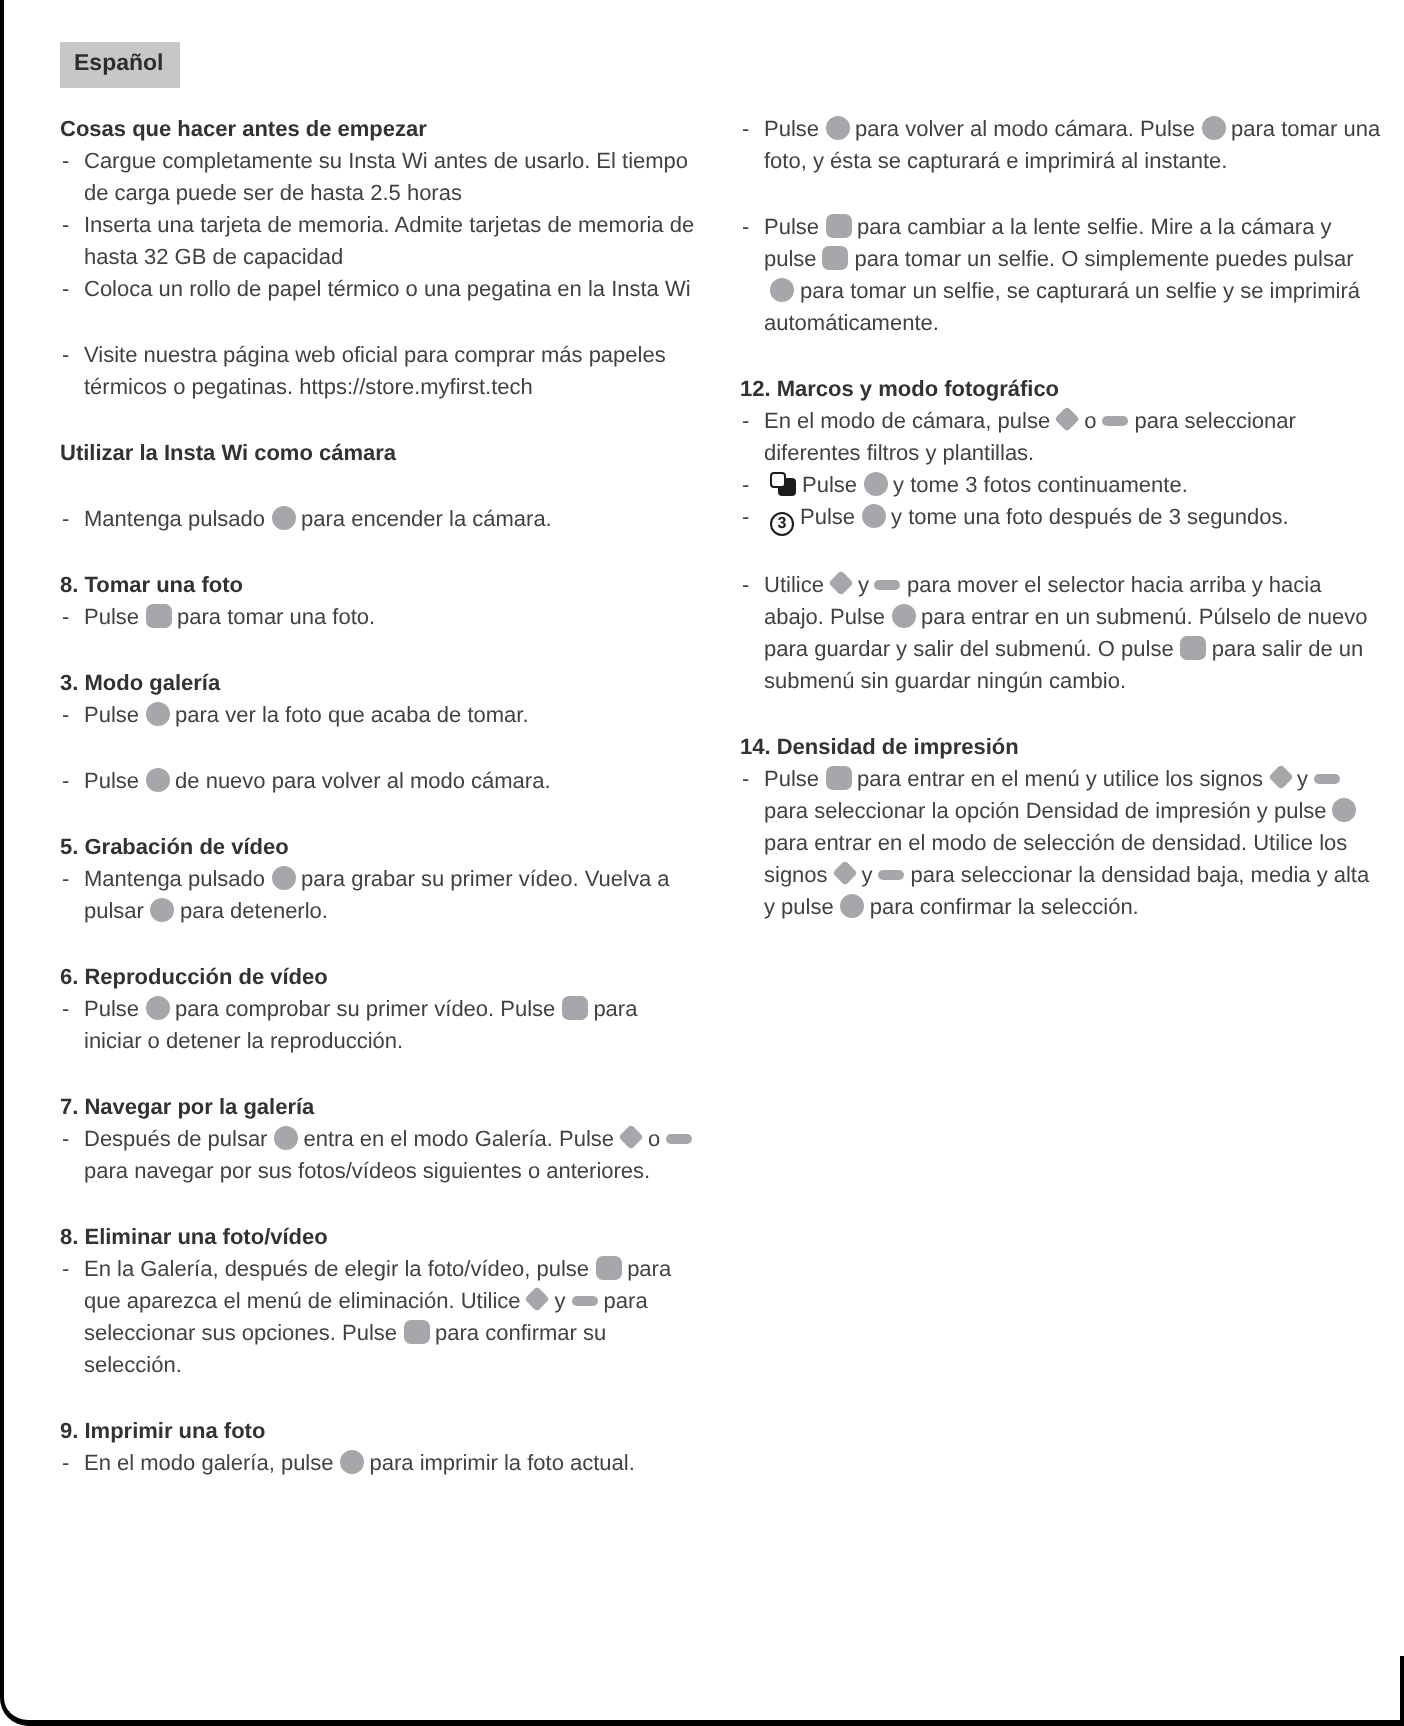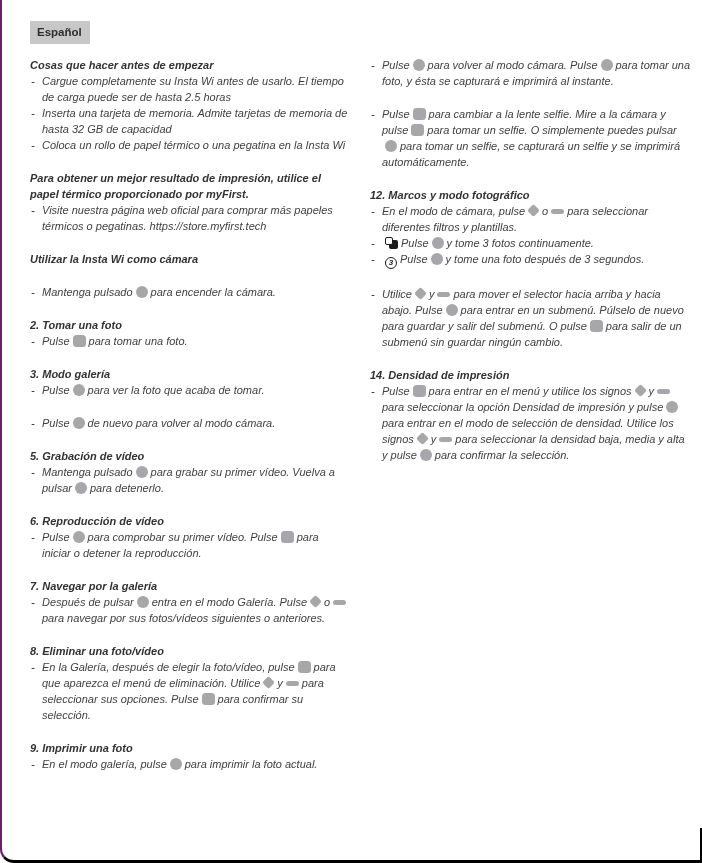--- a/index.html
+++ b/index.html
@@ -7,21 +7,21 @@
     --badge-bg:#c7c7c7;
     --text:#414143;
     --ink:#1c1c1e;
   }
   *{box-sizing:border-box;margin:0;padding:0;}
   body{background:#ffffff;font-family:"Liberation Sans",sans-serif;}
   .page{
     position:relative;
     width:702px;height:863px;
     background:#fff;
-    border-left:2px solid #701a75;
+    border-left:2px solid #000000;
     border-bottom:3px solid #000;
     border-bottom-left-radius:14px;
     padding:21px 10px 0 28px;
     overflow:hidden;
     color:var(--text);
     font-size:11px;
     line-height:16px;
   }
   .page::after{ 
     content:"";position:absolute;right:0;bottom:0;width:2px;height:32px;background:#000;
@@ -29,21 +29,21 @@
   .badge{
     display:inline-block;
     background:var(--badge-bg);
     color:#2e2e30;
     font-weight:bold;
     font-size:11.5px;
     padding:3px 8px 4px 7px;
     margin-bottom:13px;
   }
   .cols{display:flex;gap:20px;align-items:flex-start;}
-  .col{width:321px;font-style:italic;}
+  .col{width:321px;}
   .col + .col{width:323px;}
   .sec{margin-bottom:17px;}
   .sec-title{font-weight:bold;color:#323234;}
   .item{position:relative;padding-left:12px;}
   .dash{position:absolute;left:1px;top:0;}
   
   .ic{display:inline-block;background:var(--icon-gray);}
   .ic-circle{width:12px;height:12px;border-radius:50%;vertical-align:-2px;margin:0 3px;}
   .ic-square{width:13px;height:12px;border-radius:3.5px;vertical-align:-2px;margin:0 3px;}
   .ic-diamond{width:9px;height:9px;border-radius:2px;transform:rotate(45deg);vertical-align:-1px;margin:1px 4px;}
@@ -64,31 +64,30 @@
   <span class="badge">Español</span>
   <div class="cols">
     <div class="col">
         <section class="sec">
           <div class="sec-title">Cosas que hacer antes de empezar</div>
           <div class="item"><span class="dash">-</span><span>Cargue completamente su Insta Wi antes de usarlo. El tiempo de carga puede ser de hasta 2.5 horas</span></div>
           <div class="item"><span class="dash">-</span><span>Inserta una tarjeta de memoria. Admite tarjetas de memoria de hasta 32 GB de capacidad</span></div>
           <div class="item"><span class="dash">-</span><span>Coloca un rollo de papel térmico o una pegatina en la Insta Wi</span></div>
         </section>
         <section class="sec">
-          <div class="sec-title">Para obtener un mejor resultado de impresión, utilice el papel térmico proporcionado por myFirst.</div>
           <div class="item"><span class="dash">-</span><span>Visite nuestra página web oficial para comprar más papeles térmicos o pegatinas. https://store.myfirst.tech</span></div>
         </section>
         <section class="sec">
           <div class="sec-title">Utilizar la Insta Wi como cámara</div>
         </section>
         <section class="sec">
           <div class="item"><span class="dash">-</span><span>Mantenga pulsado</span><span class="ic ic-circle"></span><span>para encender la cámara.</span></div>
         </section>
         <section class="sec">
-          <div class="sec-title">2. Tomar una foto</div>
+          <div class="sec-title">8. Tomar una foto</div>
           <div class="item"><span class="dash">-</span><span>Pulse</span><span class="ic ic-square"></span><span>para tomar una foto.</span></div>
         </section>
         <section class="sec">
           <div class="sec-title">3. Modo galería</div>
           <div class="item"><span class="dash">-</span><span>Pulse</span><span class="ic ic-circle"></span><span>para ver la foto que acaba de tomar.</span></div>
         </section>
         <section class="sec">
           <div class="item"><span class="dash">-</span><span>Pulse</span><span class="ic ic-circle"></span><span>de nuevo para volver al modo cámara.</span></div>
         </section>
         <section class="sec">

